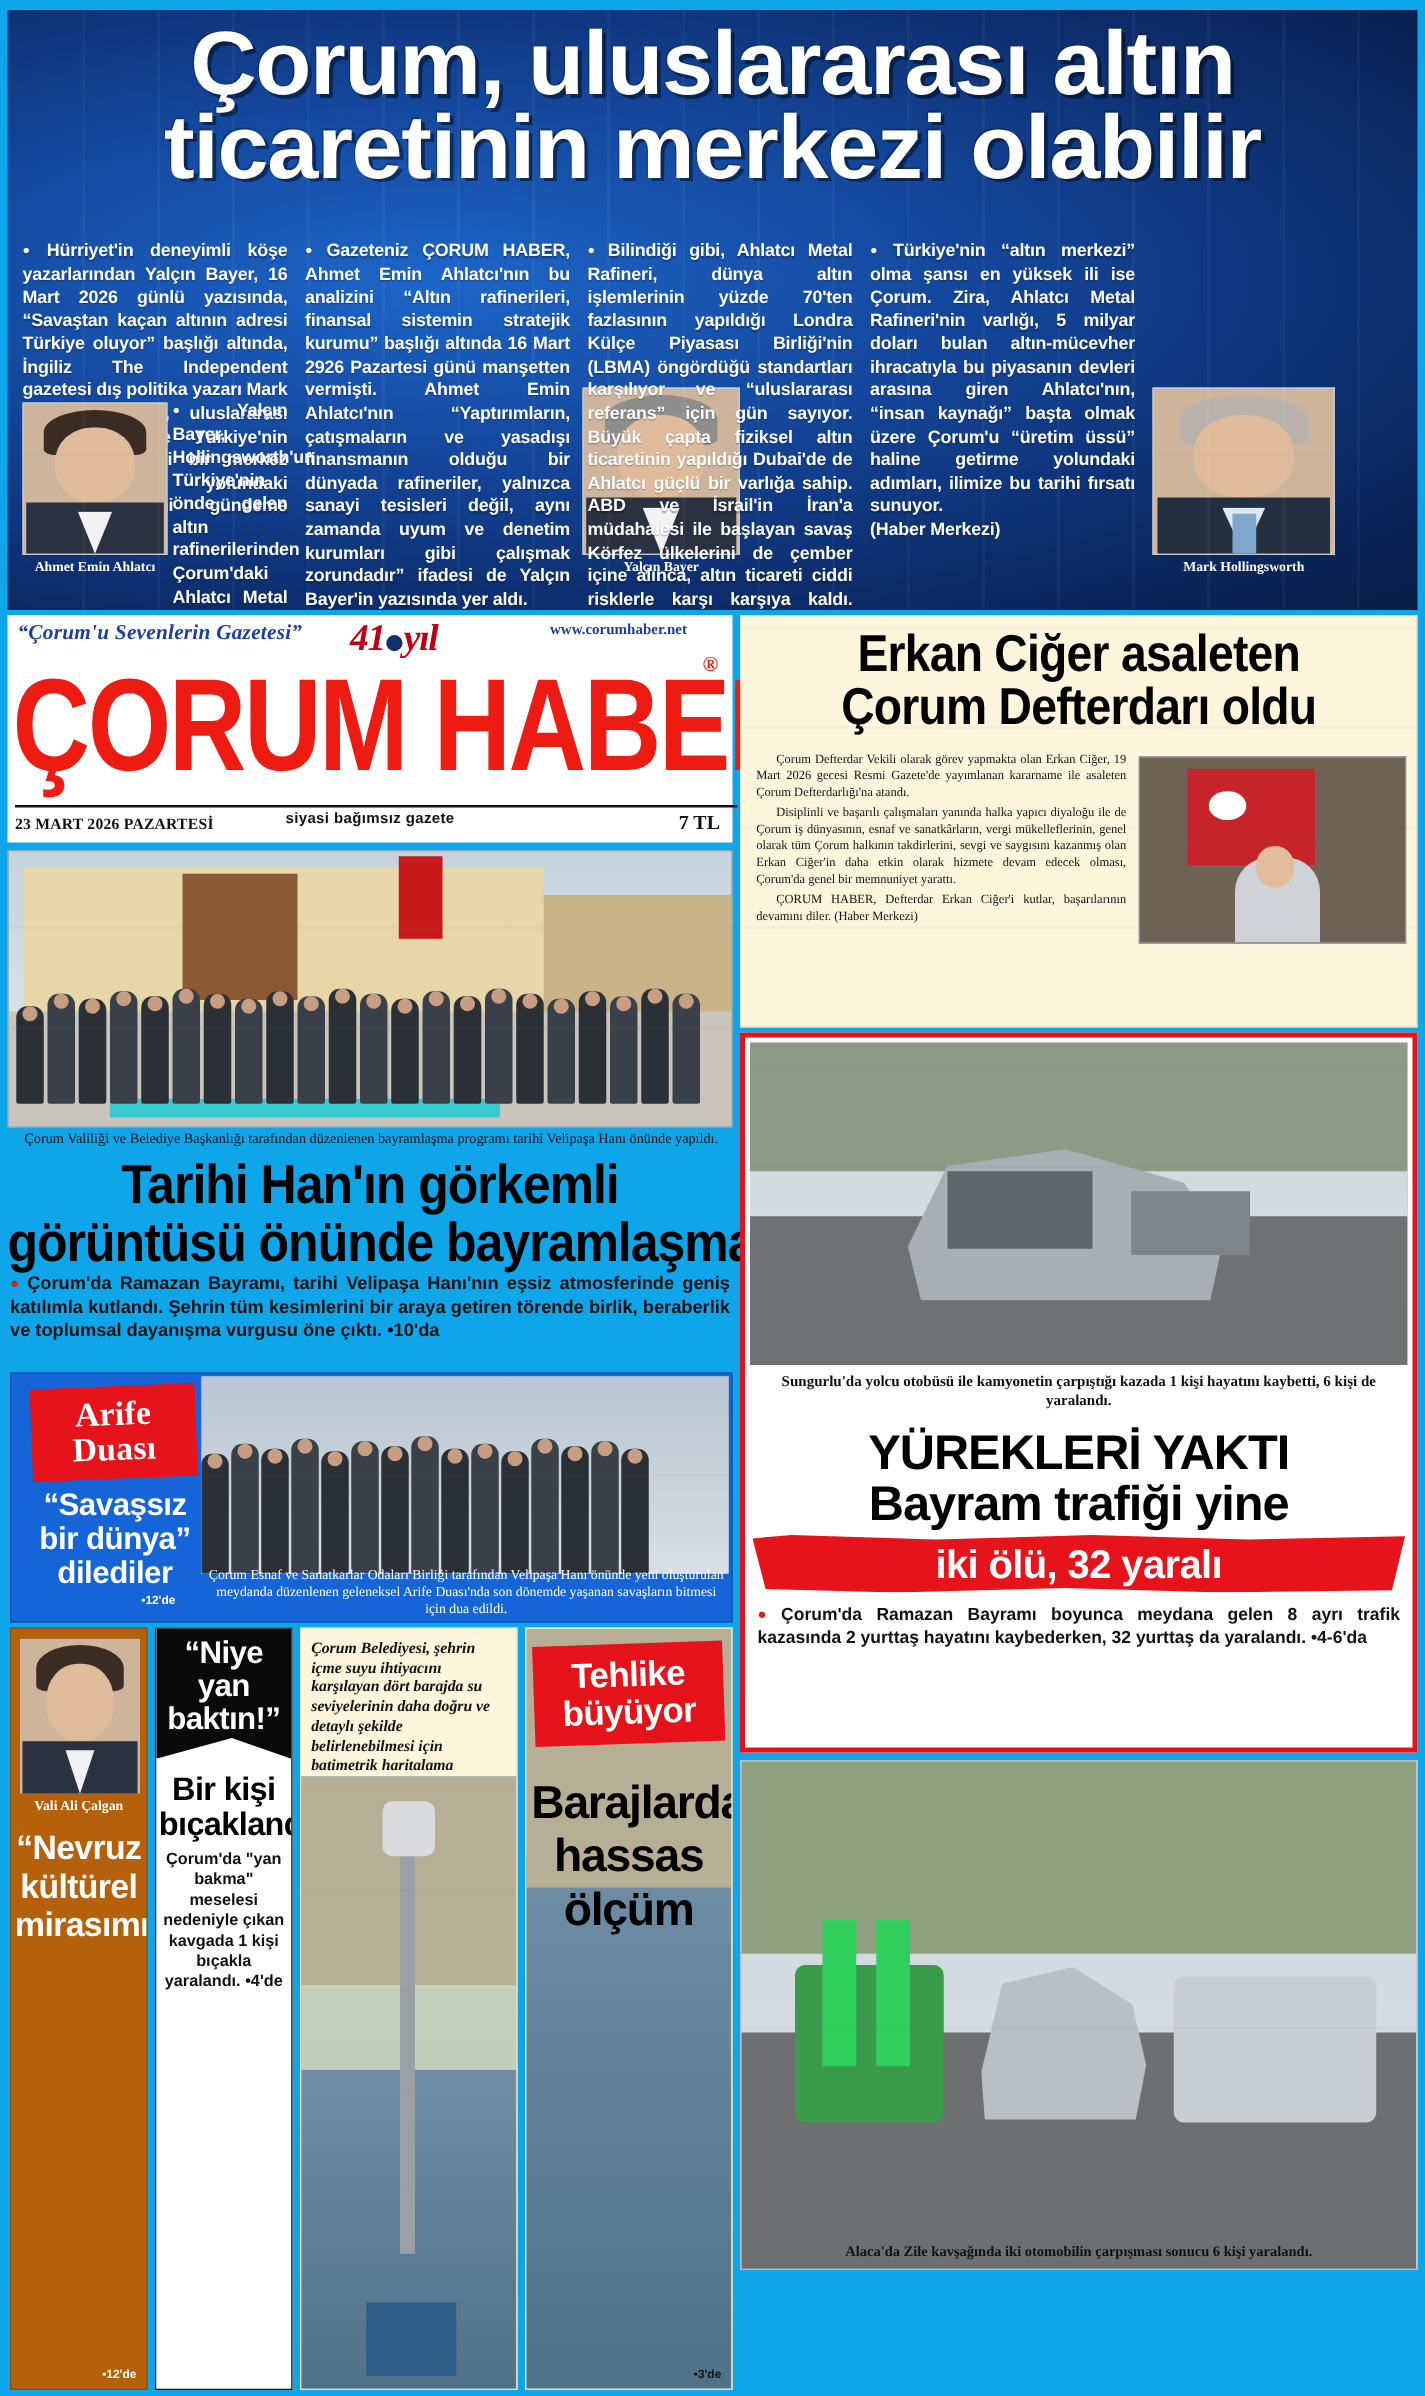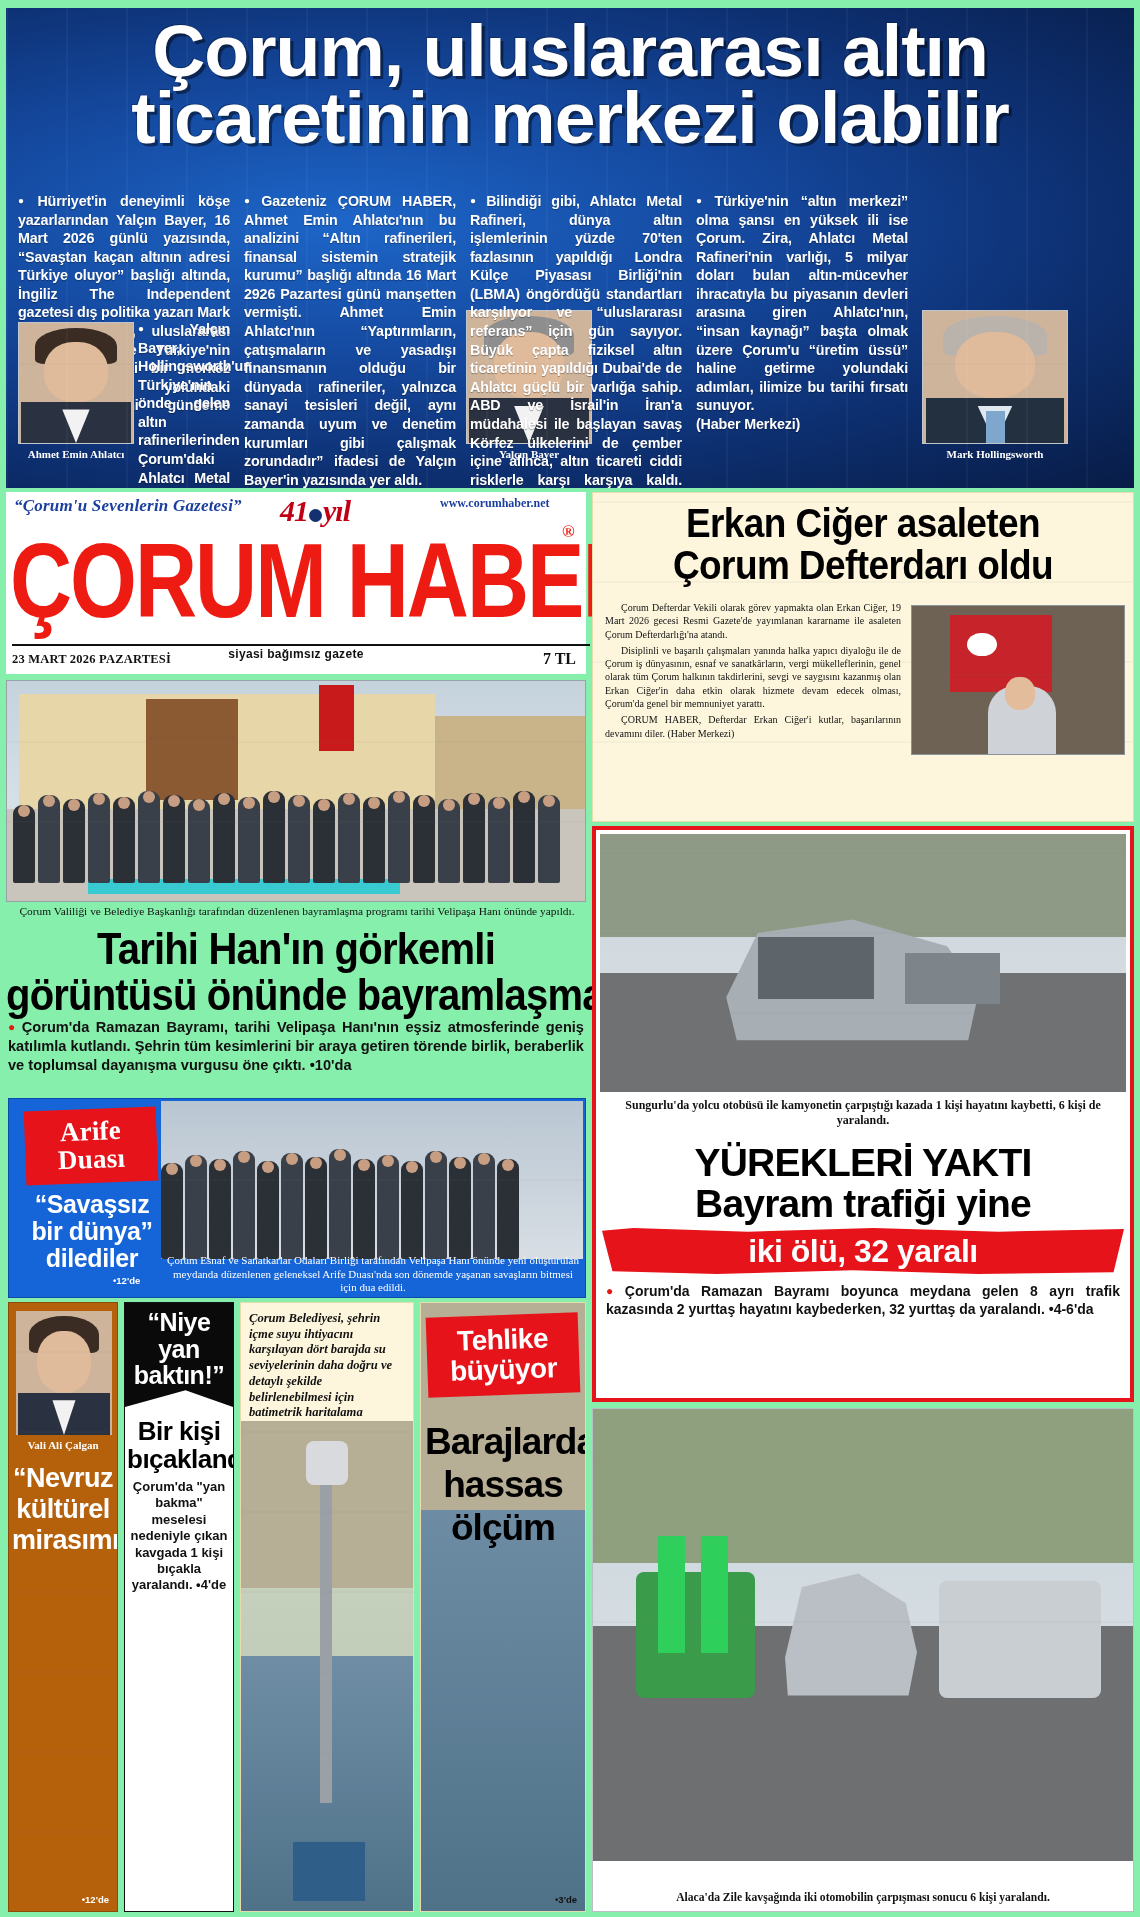--- a/index.html
+++ b/index.html
@@ -3,21 +3,21 @@
 <meta charset="utf-8">
 <style>
   * { box-sizing: border-box; margin: 0; padding: 0; }
   html, body {
     width: 1140px;
     height: 1917px;
     background: #ffffff;
     font-family: "Liberation Sans", sans-serif;
     overflow: hidden;
   }
-  .page { position: relative; width: 1140px; height: 1917px; background:#86efac; }
+  .page { position: relative; width: 1140px; height: 1917px; background:#0ea5e9; }
 
   
   .top-banner {
     position: absolute; left: 6px; top: 8px; width: 1128px; height: 480px;
     background: radial-gradient(ellipse at 30% 45%, #1d66c9 0%, #14479c 38%, #0d2f70 68%, #081c46 100%);
     overflow: hidden;
   }
   .top-banner::after{
     content:""; position:absolute; inset:0;
     background:
@@ -252,21 +252,21 @@
     font-family:"Liberation Sans Narrow","Liberation Sans",sans-serif; font-weight:800;
     font-size:32px; color:#fff; letter-spacing:-.5px;
   }
   .traffic .lead{
     position:absolute; left:10px; right:10px; top:452px;
     font-family:"Liberation Sans",sans-serif; font-weight:700; font-size:14px;
     line-height:1.30; color:#111; text-align:justify;
   }
 
   .traffic2 {
-    position:absolute; left:592px; top:1408px; width:542px; height:504px;
+    position:absolute; left:592px; top:1408px; width:542px; height:408px;
     background:#ffffff; border:1px solid #b8bec4; overflow:hidden;
   }
   .traffic2 .ph{ position:absolute; left:0; top:0; right:0; height:452px; background:#9aa3ab; overflow:hidden;}
   .traffic2 .cap2{ position:absolute; left:10px; right:10px; bottom:6px; text-align:center;
                    font-family:"Liberation Serif",serif; font-weight:700; font-size:11.6px;
                    color:#111; line-height:1.25;}
 
   
   .sky { position:absolute; inset:0; background:linear-gradient(#c5d3dd,#e3e9ee); }
   .ground { position:absolute; left:0; right:0; bottom:0; height:42%; background:#9b948a; }

